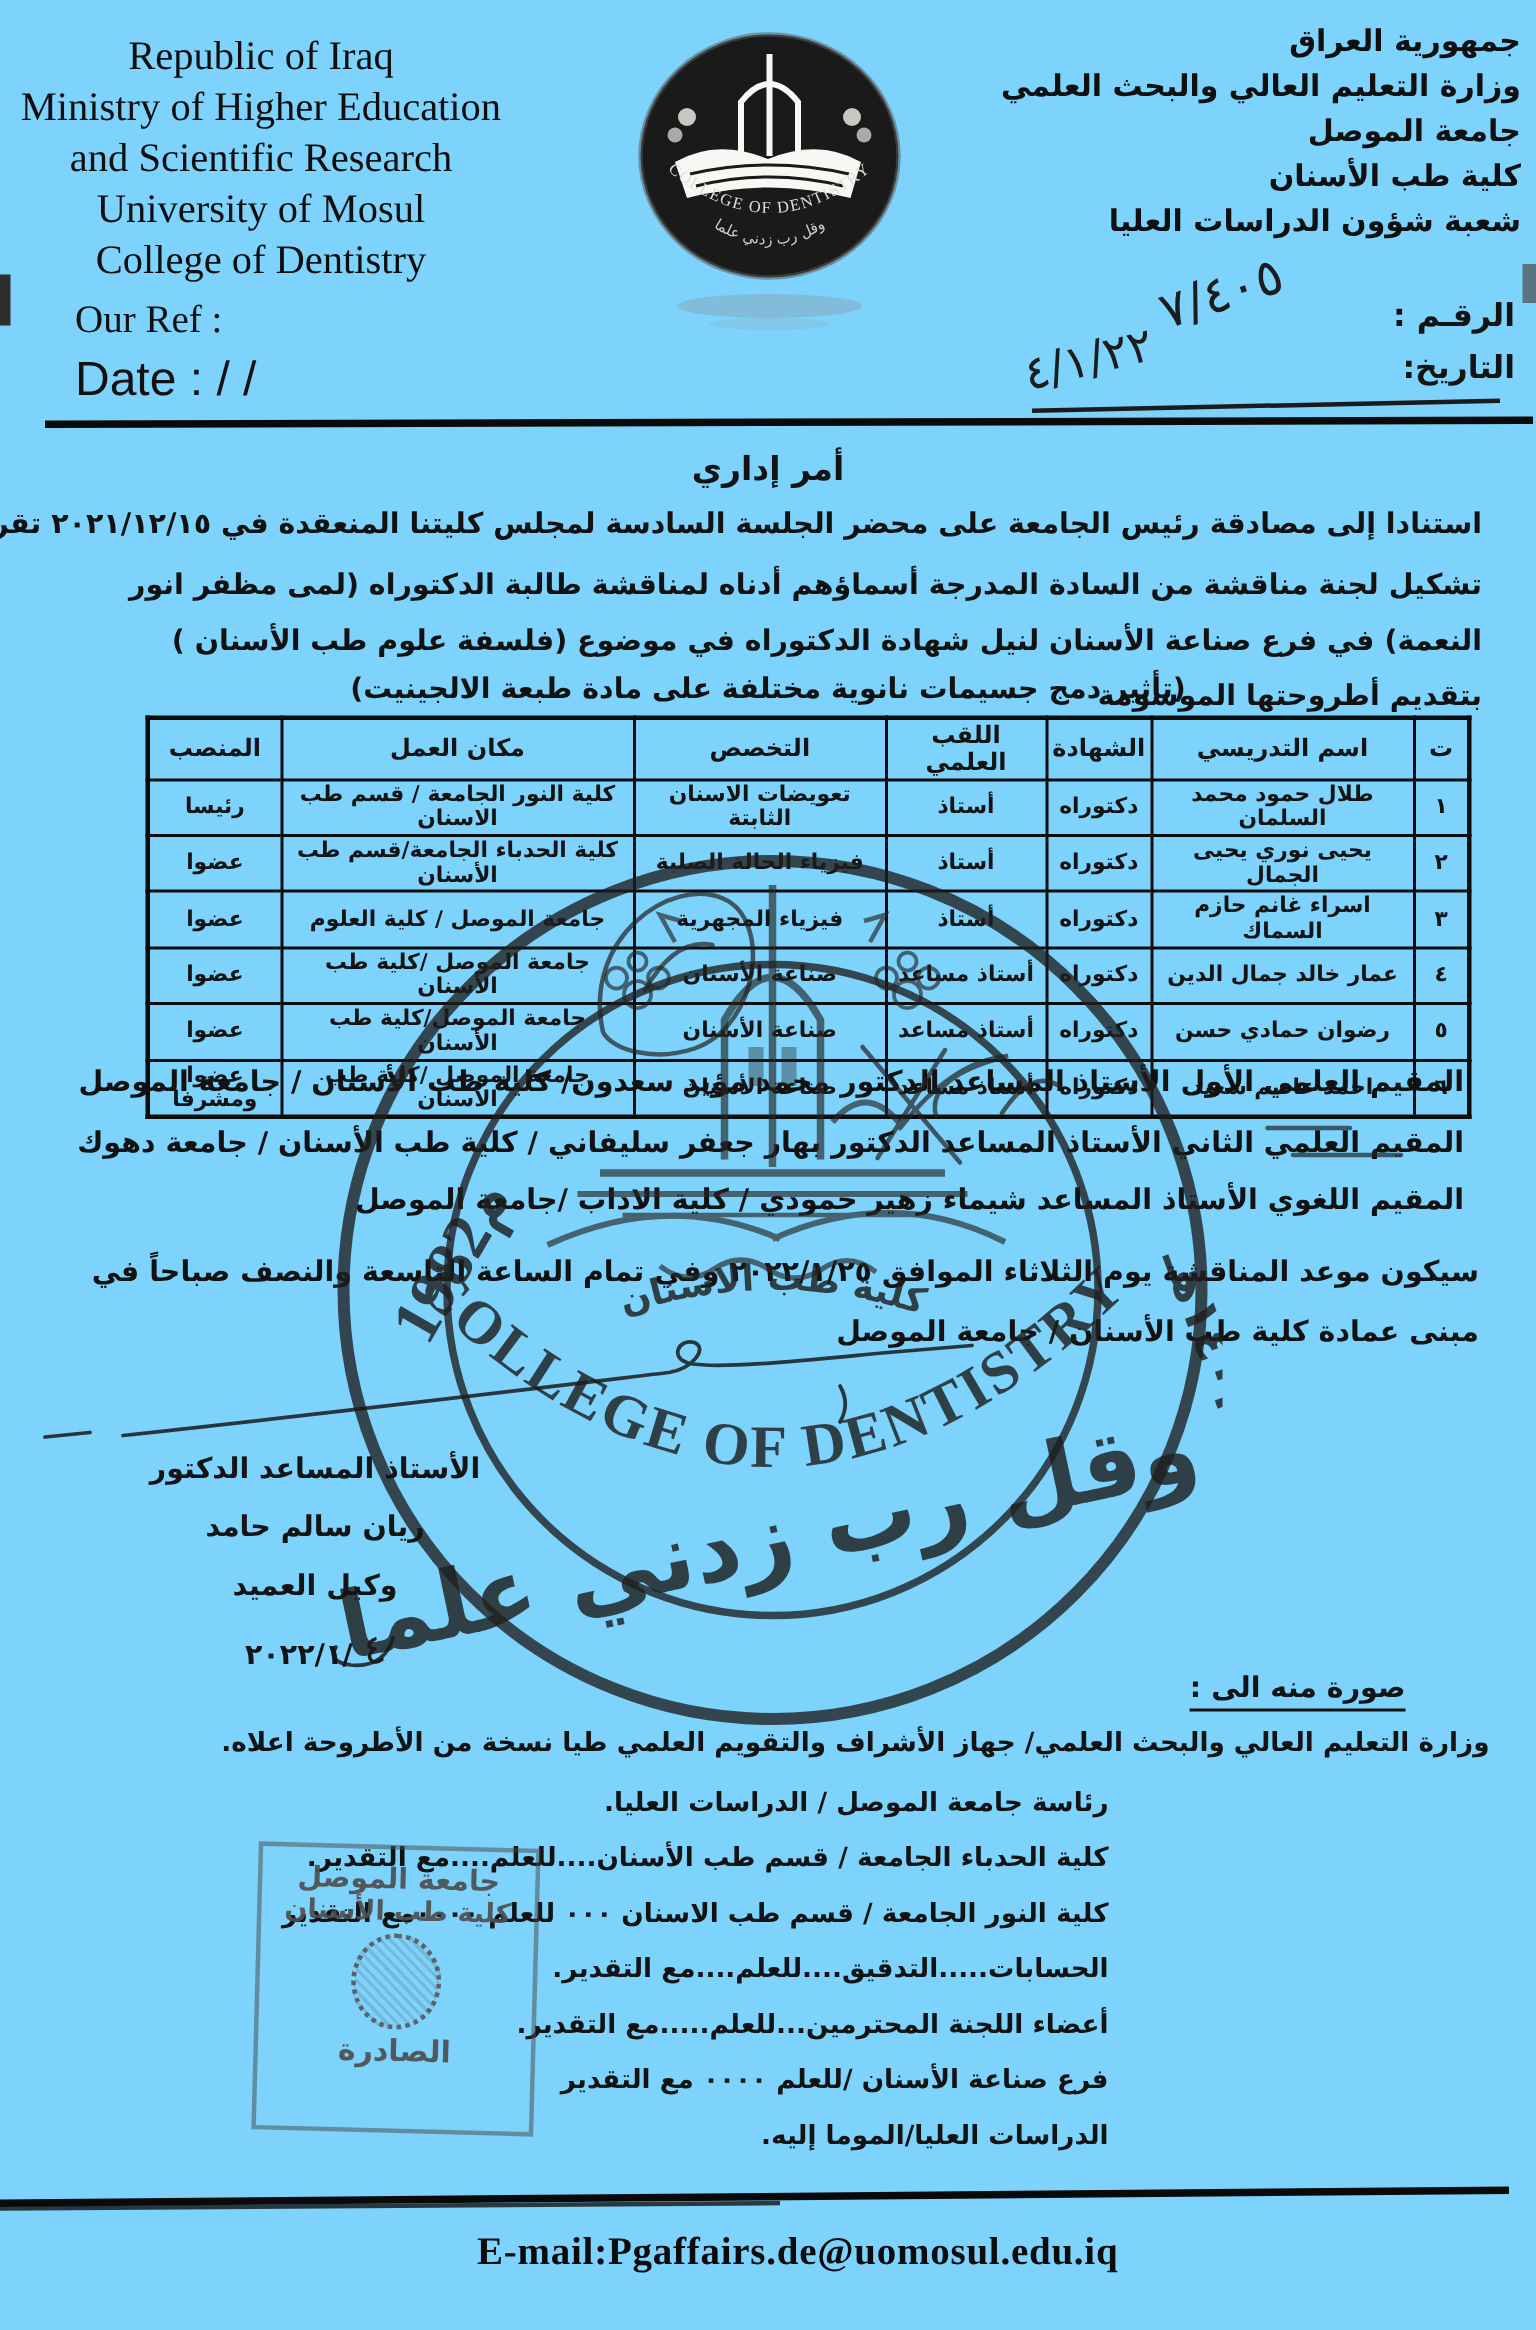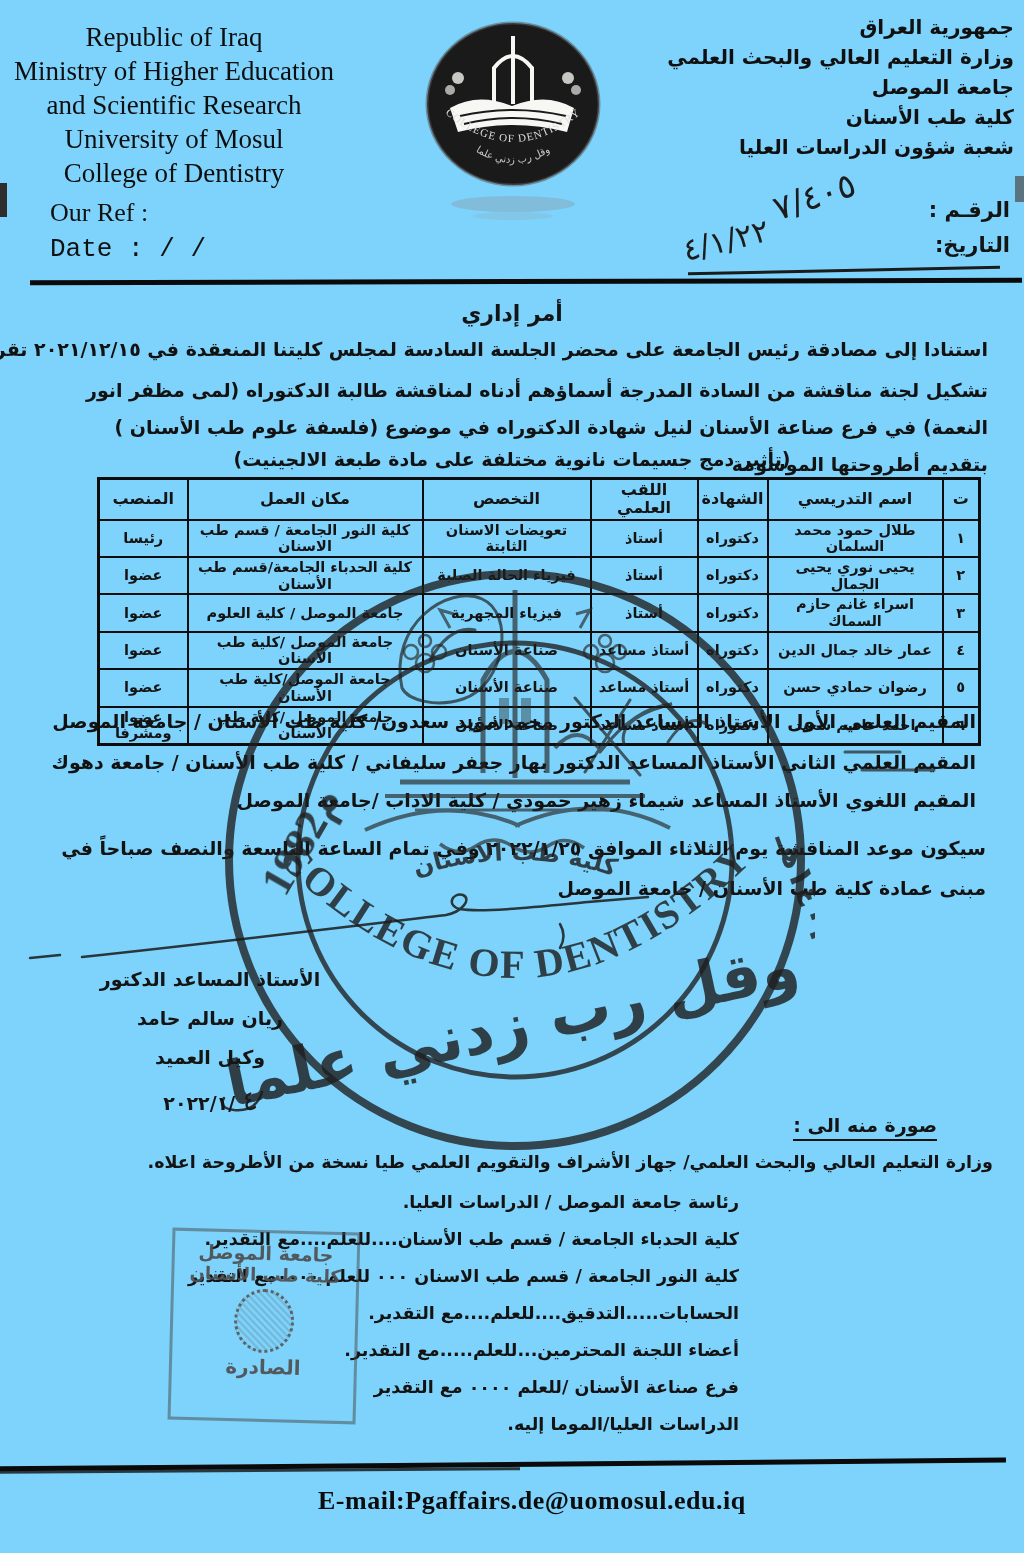--- a/index.html
+++ b/index.html
@@ -6,21 +6,21 @@
   .page{
     position:relative;width:1024px;height:1553px;margin:0 auto;
     background:#7dd3fc;overflow:hidden;
     font-family:"DejaVu Sans",sans-serif;color:#141414;
   }
   .abs{position:absolute;}
   
   .en-block{left:-12px;top:20px;width:372px;text-align:center;
     font-family:"Liberation Serif",serif;font-size:27px;line-height:34px;color:#0e0e0e;}
   .our-ref{left:50px;top:198px;font-family:"Liberation Serif",serif;font-size:26px;color:#111;}
-  .date-en{left:50px;top:234px;font-family:Liberation Mono, monospace;font-size:26px;color:#111;}
+  .date-en{left:50px;top:234px;font-family:Liberation Sans, sans-serif;font-size:32px;color:#111;}
   .ar-block{left:642px;top:12px;width:372px;direction:rtl;
     font-weight:bold;font-size:20px;line-height:30px;color:#101010;}
   .ref-line{right:14px;top:198px;direction:rtl;font-weight:bold;font-size:21px;}
   .date-line{right:14px;top:233px;direction:rtl;font-weight:bold;font-size:21px;}
   .hand{font-family:"DejaVu Sans",sans-serif;color:#1c1c1c;font-weight:400;white-space:nowrap;}
   .ref-hand{left:772px;top:176px;font-size:34px;transform:rotate(-18deg);}
   .date-hand{left:682px;top:222px;font-size:31px;transform:rotate(-14deg);}
   .rule{background:#0a0a0a;}
   .top-rule{left:30px;top:279px;width:992px;height:5px;transform:rotate(-0.15deg);}
   .date-underline{left:688px;top:269px;width:312px;height:3px;background:#1b1b1b;transform:rotate(-1.2deg);}

